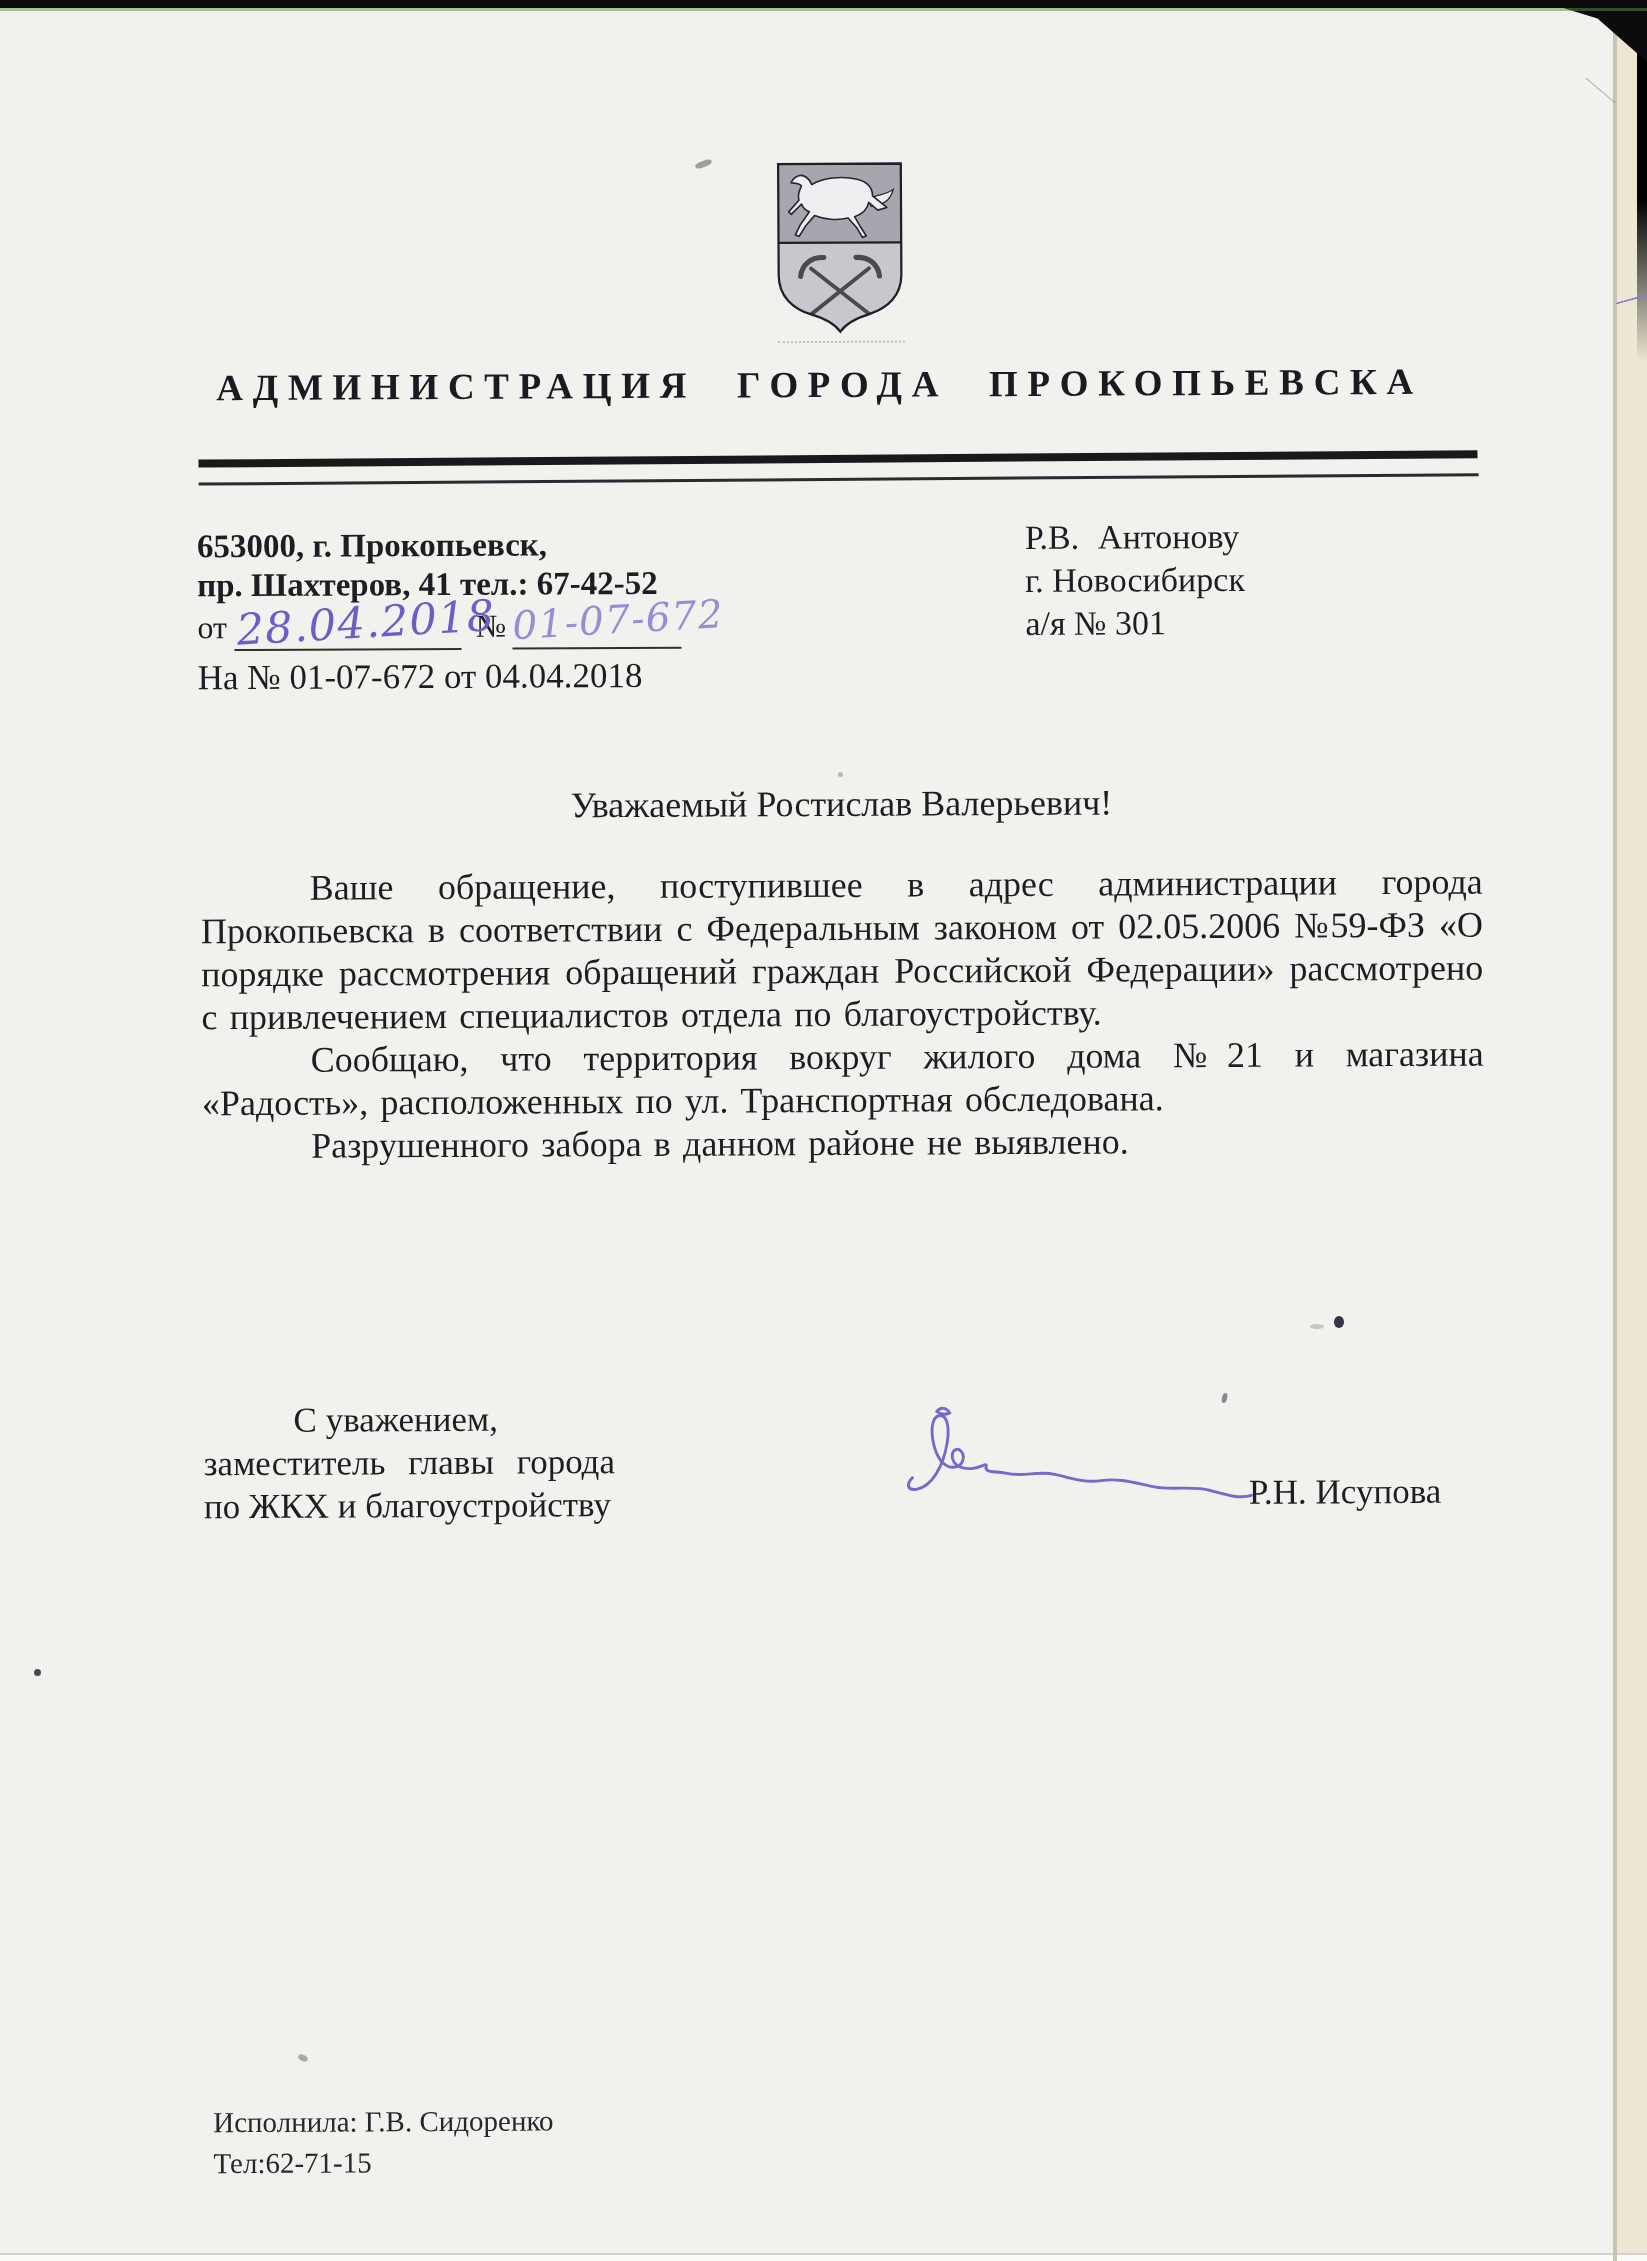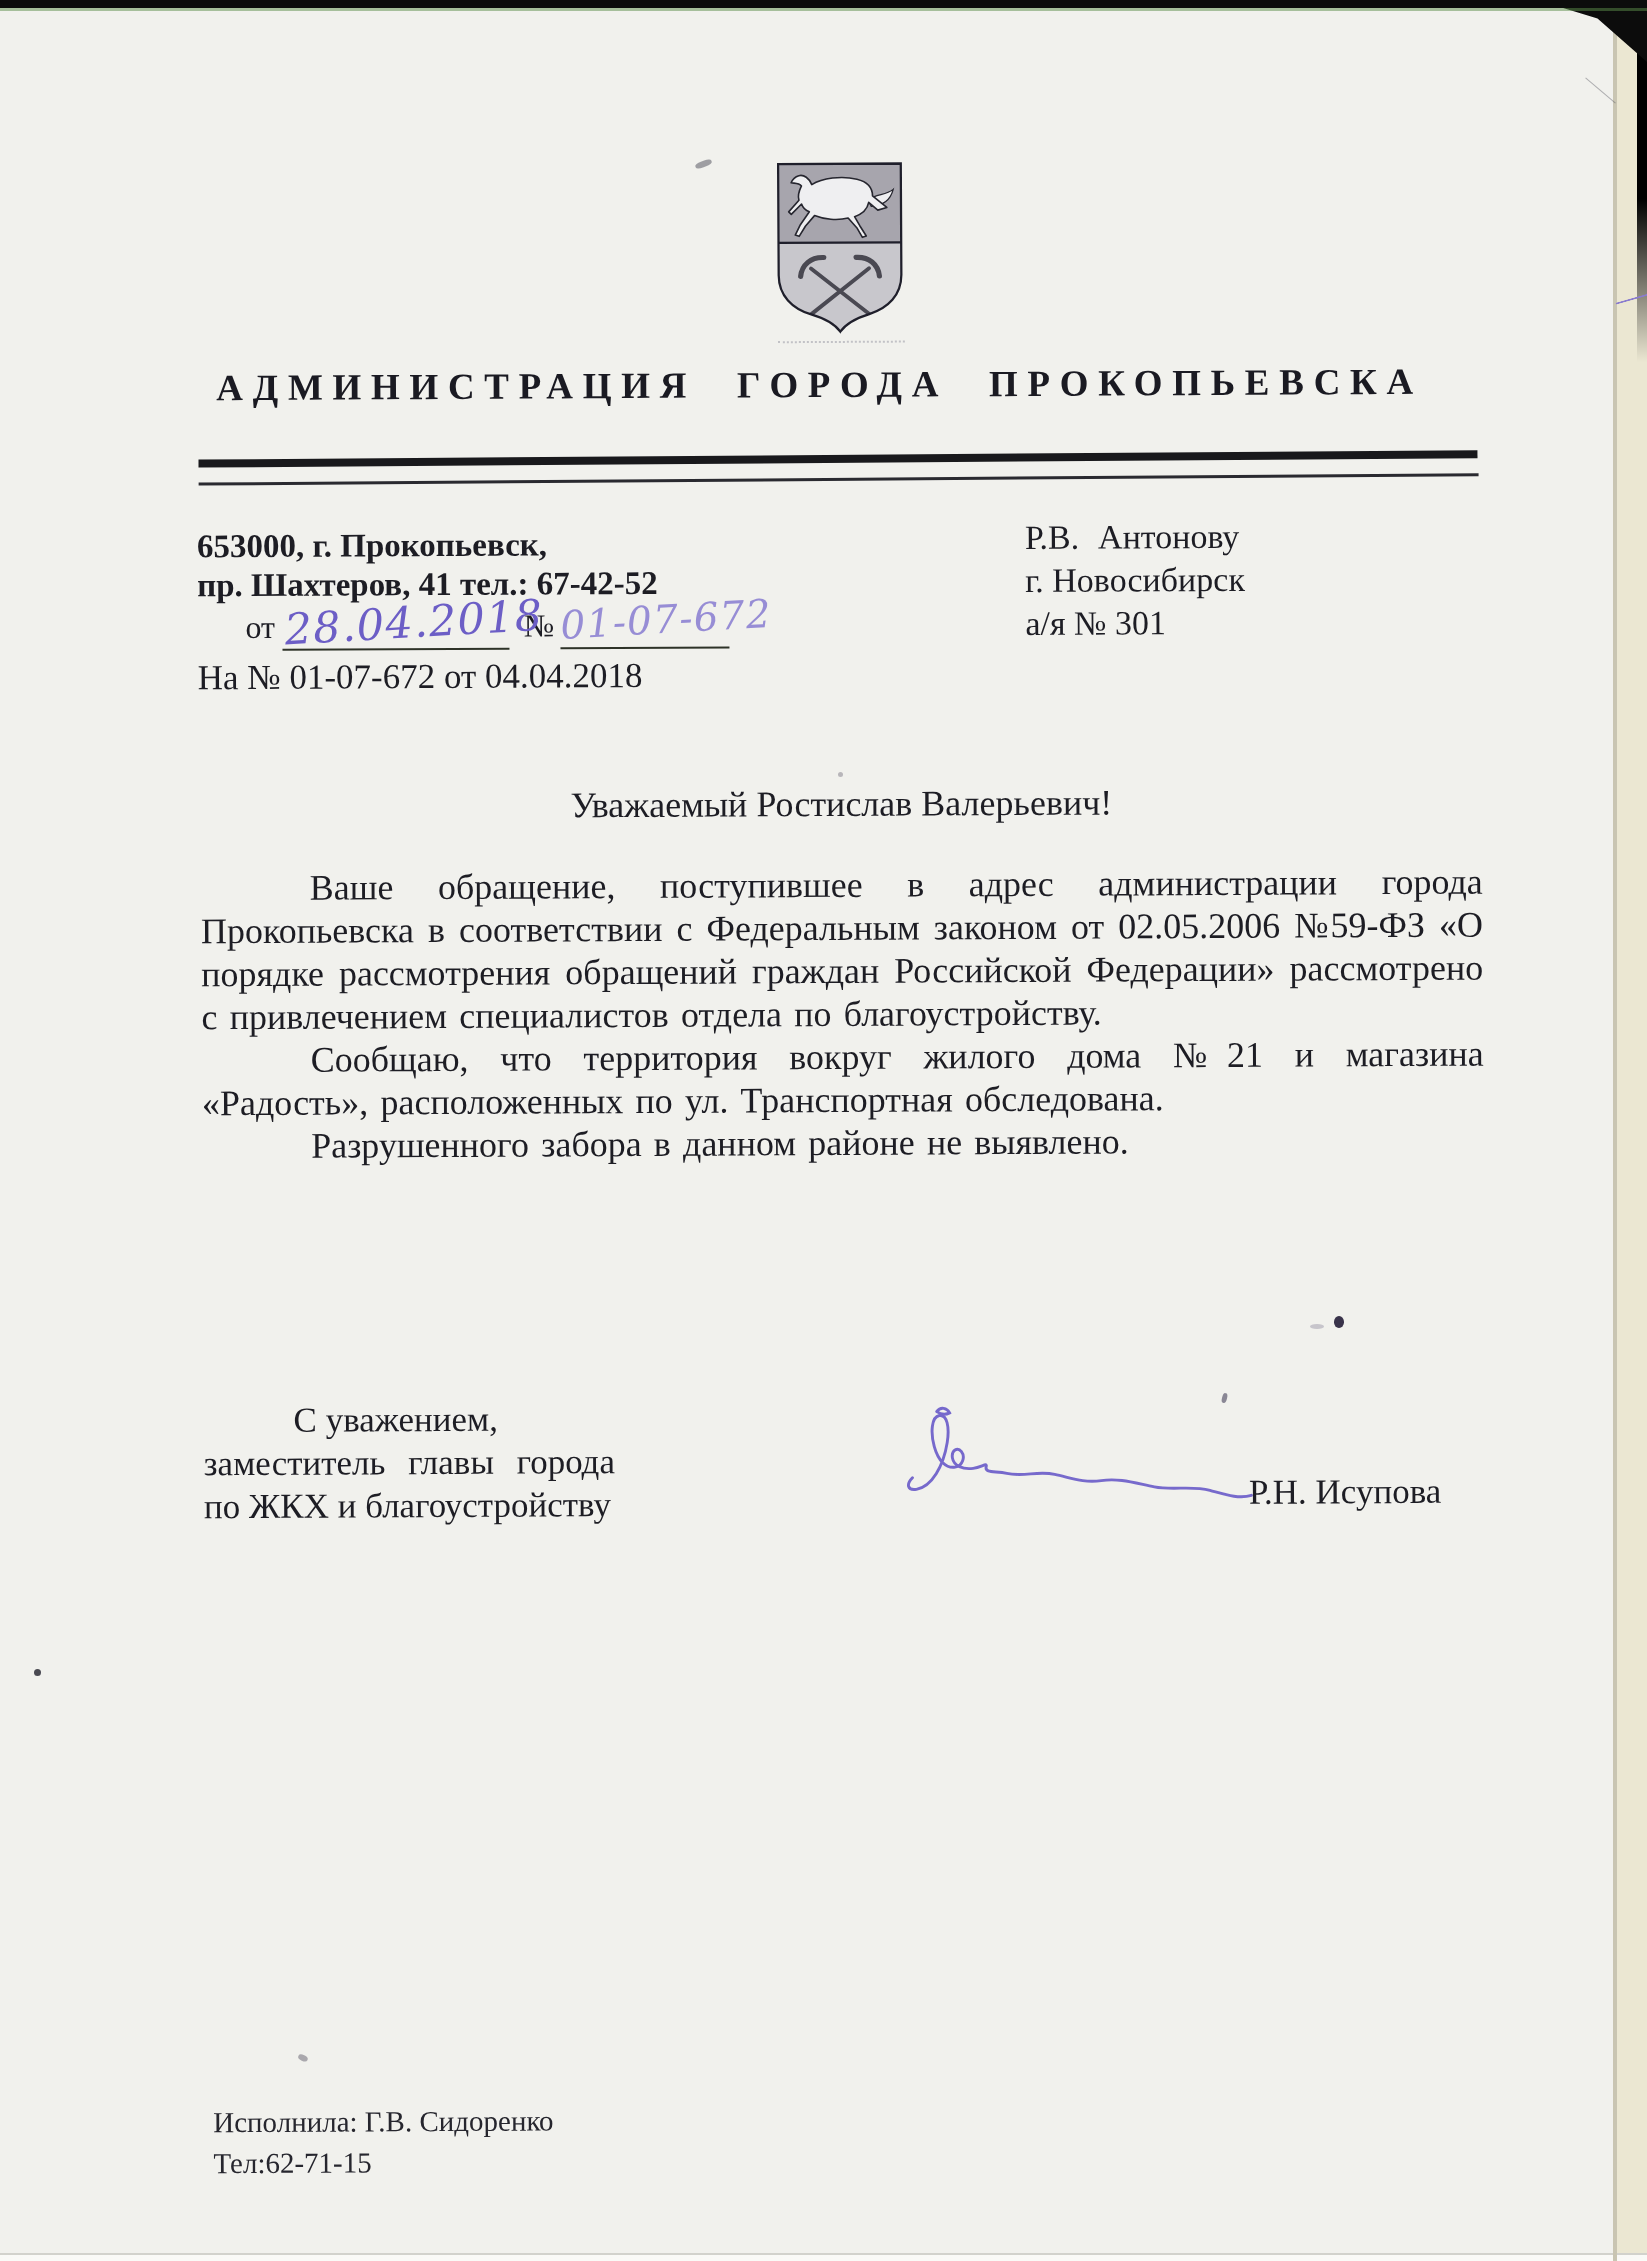--- a/index.html
+++ b/index.html
@@ -35,21 +35,21 @@
     text-align:center;
     font-size:37px;font-weight:bold;
     letter-spacing:9.7px;word-spacing:22px;
     color:#1a1a22;
   }
   .rule-thick{left:202px;top:455px;width:1279px;height:8.4px;background:#19191c;transform:rotate(-0.12deg);}
   .rule-thin{left:202px;top:478px;width:1280px;height:2.6px;background:#2a2a30;transform:rotate(-0.12deg);}
   
   .sender{left:200px;top:524px;width:710px;font-size:33px;font-weight:bold;line-height:39px;white-space:nowrap;}
   .ref-row{left:200px;top:598px;width:710px;font-size:32px;display:flex;align-items:flex-end;white-space:nowrap;}
-  .ref-label{padding-bottom:5.2px;margin-left:48px;}
+  .ref-label{padding-bottom:5.2px;}
   .blank{display:inline-block;border-bottom:2.6px solid #2e3328;position:relative;height:48px;}
   .blank1{width:227px;margin-left:7.8px;}
   .blank2{width:169px;margin-left:6.5px;}
   .hw{
     position:absolute;left:1.3px;bottom:1.3px;
     font-family:"DejaVu Serif","Liberation Serif",serif;
     font-style:italic;
     font-size:43px;
     color:#6c5ec6;
     transform:rotate(-3deg);

